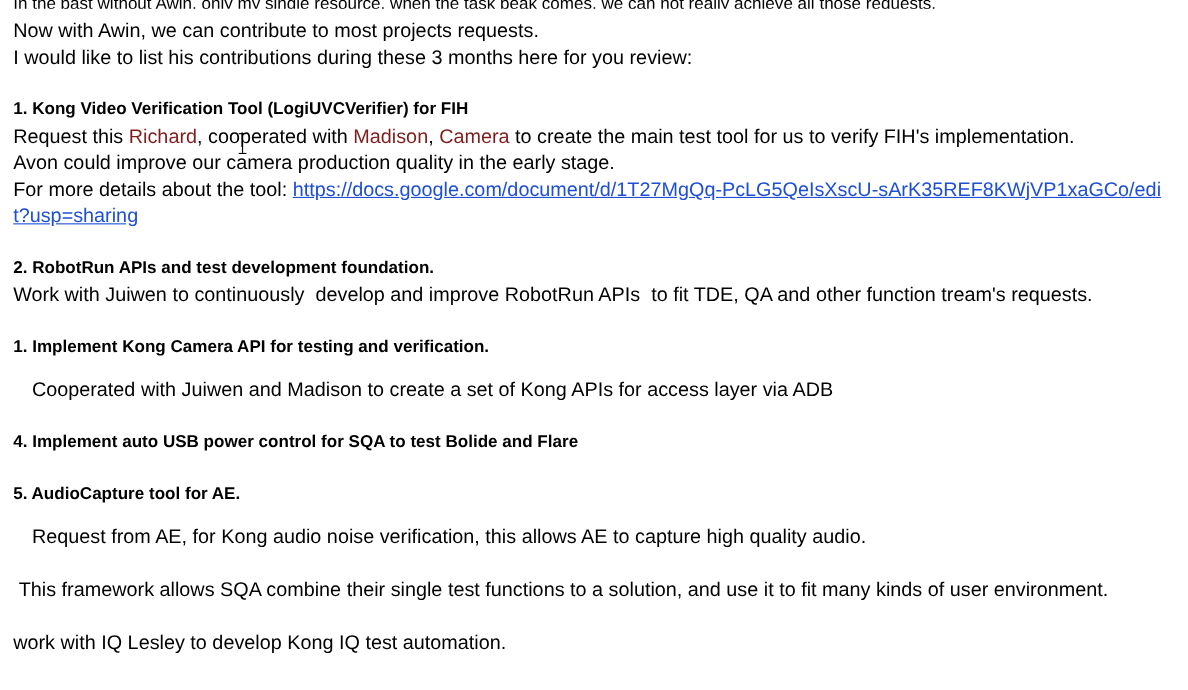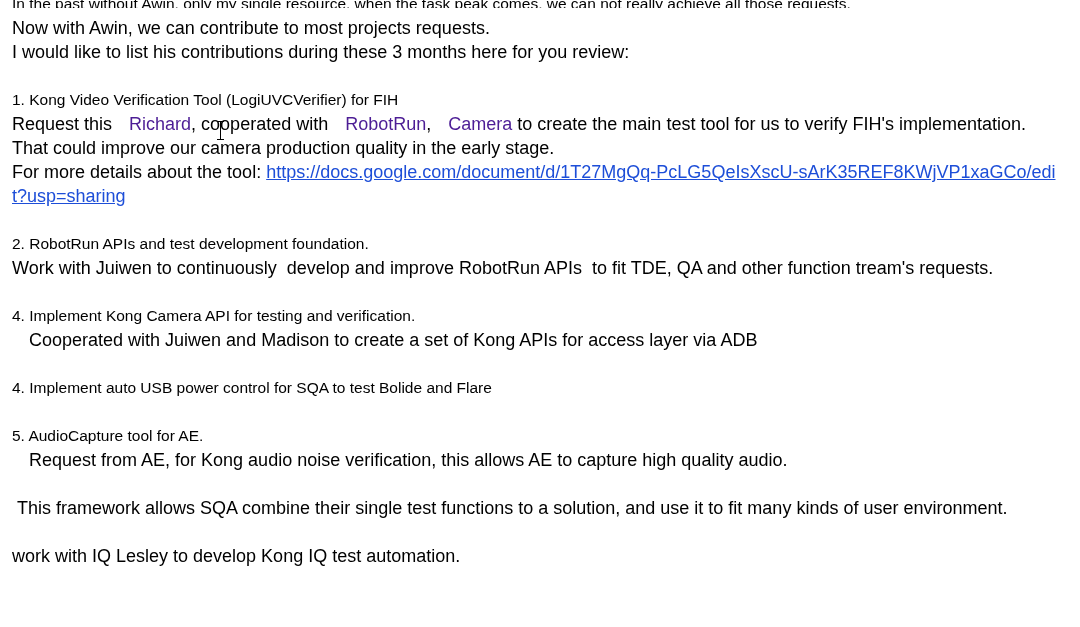--- a/index.html
+++ b/index.html
@@ -34,28 +34,27 @@
     overflow: hidden;
     line-height: 24px;
     font-size: 15.5px;
     position: relative;
     top: -8px;
   }
   .spacer-md { height: 24px; }
   .heading {
     font-size: 15.5px;
     line-height: 24px;
-    font-weight: normal;
+    font-weight: bold;
     color: #000000;
   }
-  .indent { padding-left: 17px; }
+  .indent { padding-left: 17px; margin-top: 14px; }
   .name-link {
-    color: #4c1d95;
+    color: #7f1d1d;
     text-decoration: none;
-    margin-left: 12px;
   }
   .url-link {
     color: #1d4ed8;
     text-decoration: underline;
     word-break: break-all;
   }
   .inline { display: inline; }
   .caret {
     position: absolute;
     left: 220px;
@@ -81,32 +80,32 @@
 
 <div class="page">
 
   <div class="clipped-top">In the past without Awin, only  my single resource, when the task peak comes, we can not really achieve all those requests.</div>
   <div class="line">Now with Awin, we can contribute to most projects requests.</div>
   <div class="line">I would like to list his contributions during these 3 months here for you review:</div>
 
   <div class="spacer-md"></div>
 
   <div class="heading">1.  Kong Video Verification Tool (LogiUVCVerifier) for FIH</div>
-  <div class="line"><span class="inline">Request this </span><a class="name-link" href="#">Richard</a><span class="inline">, cooperated with </span><a class="name-link" href="#">RobotRun</a><span class="inline">, </span><a class="name-link" href="#">Camera</a><span class="inline"> to create the main test tool for us to verify FIH's implementation.</span></div>
-  <div class="line">That could improve our camera production quality in the early stage.</div>
+  <div class="line"><span class="inline">Request this </span><a class="name-link" href="#">Richard</a><span class="inline">, cooperated with </span><a class="name-link" href="#">Madison</a><span class="inline">, </span><a class="name-link" href="#">Camera</a><span class="inline"> to create the main test tool for us to verify FIH's implementation.</span></div>
+  <div class="line">Avon could improve our camera production quality in the early stage.</div>
   <div class="line"><span class="inline">For more details about the tool: </span><a class="url-link" href="#">https://docs.google.com/document/d/1T27MgQq-PcLG5QeIsXscU-sArK35REF8KWjVP1xaGCo/edit?usp=sharing</a></div>
 
   <div class="spacer-md"></div>
 
   <div class="heading">2. RobotRun APIs and test development foundation.</div>
   <div class="line">Work with Juiwen to continuously  develop and improve RobotRun APIs  to fit TDE, QA and other function tream's requests.</div>
 
   <div class="spacer-md"></div>
 
-  <div class="heading">4. Implement Kong Camera API for testing and verification.</div>
+  <div class="heading">1. Implement Kong Camera API for testing and verification.</div>
   <div class="line indent">Cooperated with Juiwen and Madison to create a set of Kong APIs for access layer via ADB</div>
 
   <div class="spacer-md"></div>
 
   <div class="heading">4. Implement auto USB power control for SQA to test Bolide and Flare</div>
 
   <div class="spacer-md"></div>
 
   <div class="heading">5. AudioCapture tool for AE.</div>
   <div class="line indent">Request from AE, for Kong audio noise verification, this allows AE to capture high quality audio.</div>

